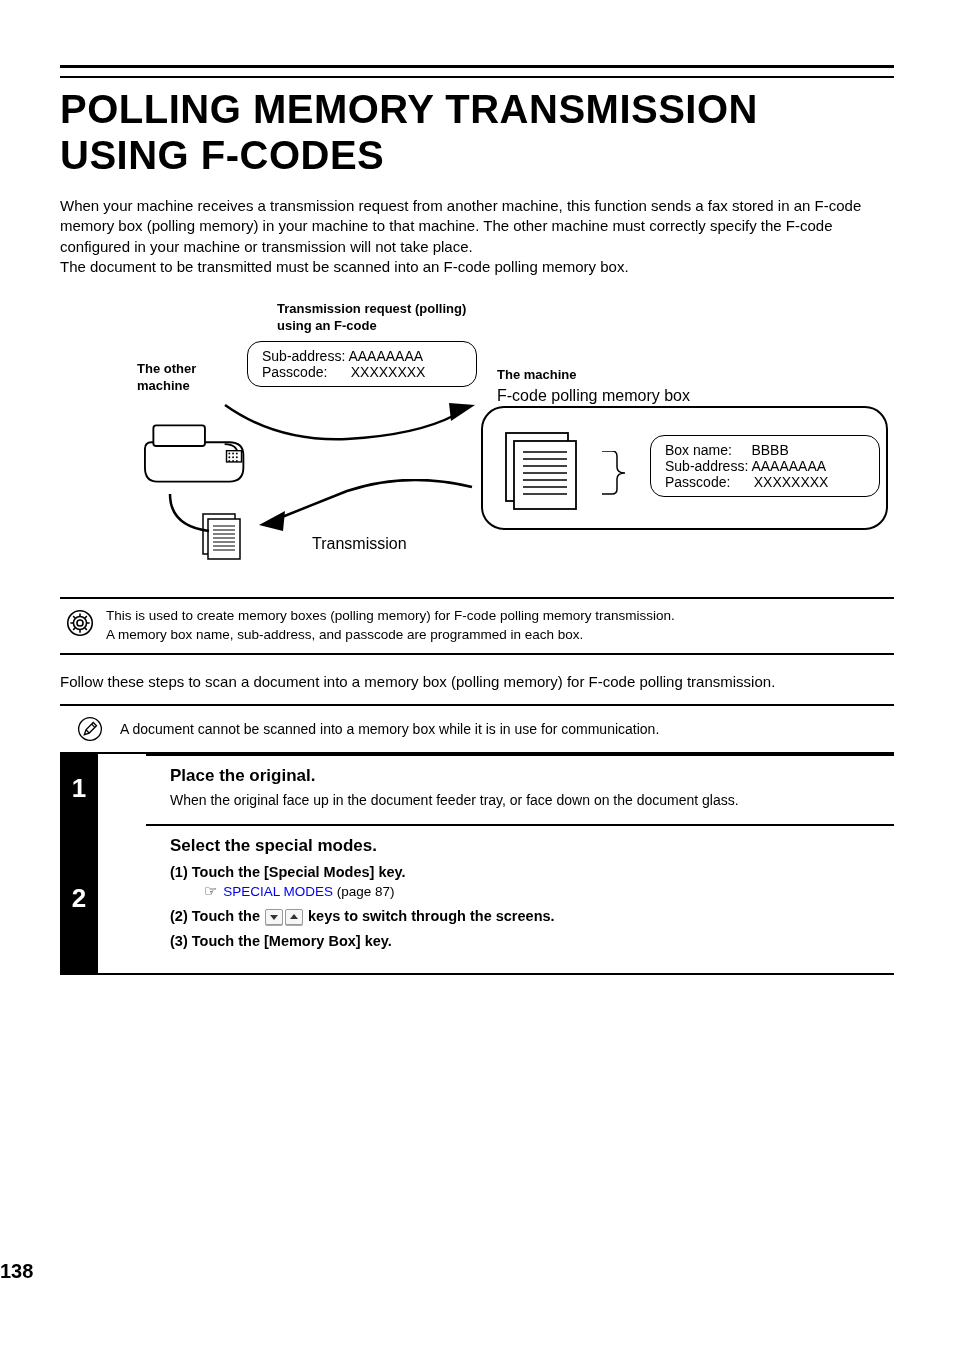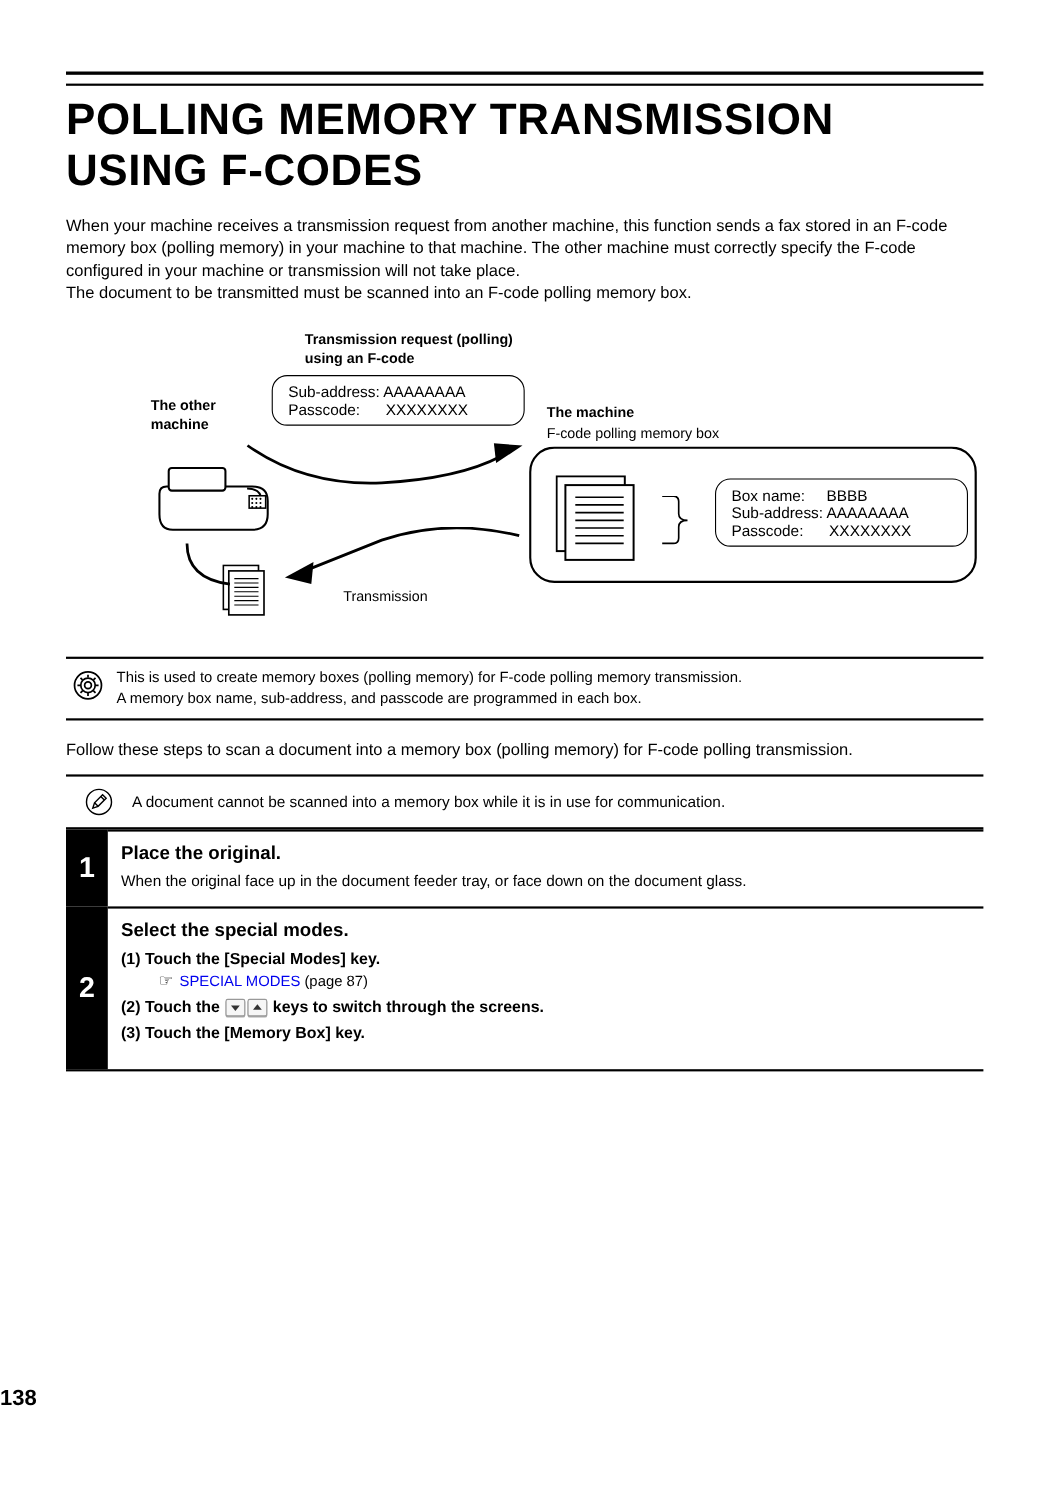--- a/index.html
+++ b/index.html
@@ -43,21 +43,21 @@
     position: relative;
   }
   .d-title {
     position: absolute;
     font-size: 13px;
     font-weight: bold;
     line-height: 1.3;
   }
   .d-text {
     position: absolute;
-    font-size: 13px;
+    font-size: 16px;
     line-height: 1.35;
   }
   .d-box-rounded {
     border: 1.5px solid #000;
     border-radius: 14px;
     padding: 6px 14px;
     font-size: 14px;
     position: absolute;
     background: #fff;
   }
@@ -145,21 +145,22 @@
     color: #fff;
     font-size: 26px;
     font-weight: bold;
     display: flex;
     align-items: center;
     justify-content: center;
   }
   .step-body {
     flex: 1;
     border-top: 2px solid #000;
-    padding: 10px 0 16px 12px;
+    padding: 10px 0 16px 24px;
+    margin-left: 48px;
   }
   .steps-container {
     border-bottom: 2px solid #000;
   }
   .step-title {
     font-size: 17px;
     font-weight: bold;
     margin: 0 0 6px 0;
   }
   .step-desc {

